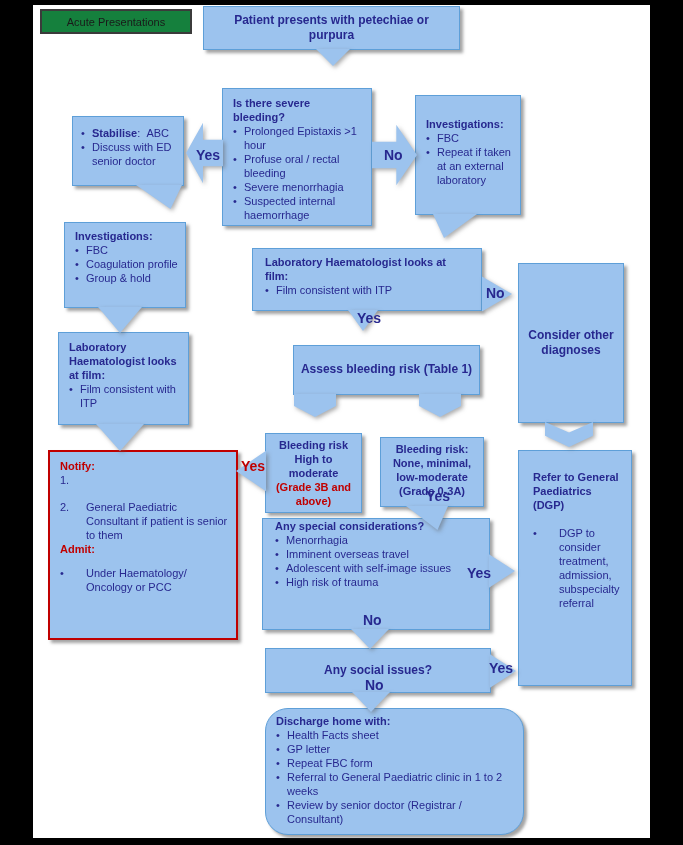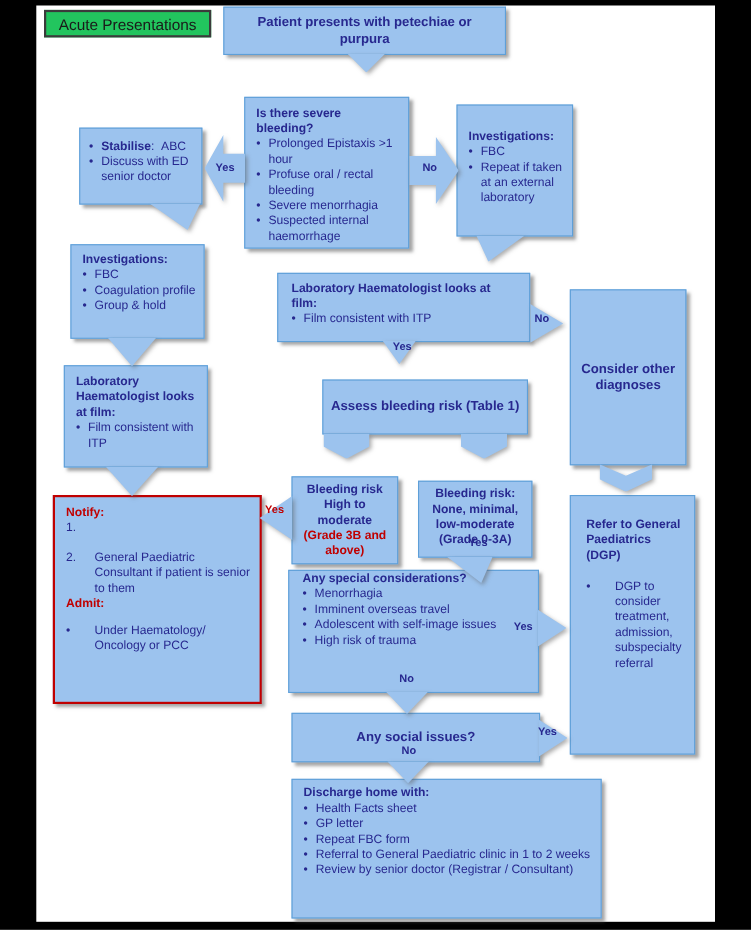--- a/index.html
+++ b/index.html
@@ -19,36 +19,36 @@
   .fs12{font-size:12px;}
   .t{font-weight:bold;}
   .u{text-decoration:underline;}
   .red{color:var(--alert);}
   .bullet{display:flex;}
   .bullet::before{content:"\2022";flex:0 0 11px;}
   .bullet.wgap::before{flex:0 0 26px;}
   .bt{flex:1;}
   .numitem{display:flex;}
   .num{flex:0 0 26px;}
-  .lbl{position:absolute;font-weight:bold;font-size:10px;color:var(--text);z-index:6;line-height:1;}
+  .lbl{position:absolute;font-weight:bold;font-size:14px;color:var(--text);z-index:6;line-height:1;}
   .lbl.red{color:var(--alert);}
   .shape{position:absolute;z-index:3;filter:drop-shadow(2px 2px 2px rgba(90,90,90,0.5));}
   .shape i{display:block;width:100%;height:100%;background:var(--node-fill);font-style:normal;}
   .clip-down{clip-path:polygon(0 0,100% 0,50% 100%);}
   .clip-down-l{clip-path:polygon(0 0,100% 0,25% 100%);}
   .clip-down-r{clip-path:polygon(0 0,100% 0,75% 100%);}
   .clip-stub{clip-path:polygon(0 0,100% 0,100% 52%,50% 100%,0 52%);}
   .clip-head-r{clip-path:polygon(0 6%,100% 50%,0 94%);}
   .clip-head-l{clip-path:polygon(100% 6%,0 50%,100% 94%);}
   .clip-arrow-l{clip-path:polygon(100% 30%,46% 30%,46% 4%,0 50%,46% 96%,46% 70%,100% 70%);}
   .clip-arrow-r{clip-path:polygon(0 30%,54% 30%,54% 4%,100% 50%,54% 96%,54% 70%,0 70%);}
   .clip-chevron{clip-path:polygon(0 0,50% 42%,100% 0,100% 55%,50% 100%,0 55%);}
-  .acute{position:absolute;left:40px;top:9px;width:152px;height:25px;background:#22c55e;
+  .acute{position:absolute;left:40px;top:9px;width:152px;height:25px;background:#15803d;
          border:2px solid #3b3b3b;display:flex;align-items:center;justify-content:center;
-         color:#1a1a1a;font-size:14px;z-index:2;box-sizing:border-box;}
+         color:#1a1a1a;font-size:11px;z-index:2;box-sizing:border-box;}
   .mt13{margin-top:13px;}
   .mt10{margin-top:10px;}
 </style>
 </head>
 <body>
 
 <div class="page">
   <div class="canvas"></div>
 
   <div class="acute">
@@ -243,21 +243,21 @@
   </div>
   <div class="shape" style="left:490px;top:652px;width:26px;height:38px;">
       <i class="clip-head-r"></i>
     </div>
   <div class="lbl" style="left:489px;top:661px;">Yes</div>
   <div class="shape" style="left:352px;top:692px;width:38px;height:20px;">
       <i class="clip-down"></i>
     </div>
   <div class="lbl" style="left:365px;top:678px;">No</div>
 
-  <div class="node" style="left:265px;top:708px;width:282px;height:127px;padding:6px 6px 6px 10px;">
+  <div class="node" style="left:265px;top:708px;width:259px;height:127px;padding:6px 6px 6px 10px;border-radius:23px;">
     <div class="t">Discharge home with:</div>
     <div class="bullet">
         <span class="bt">Health Facts sheet</span>
       </div>
     <div class="bullet">
         <span class="bt">GP letter</span>
       </div>
     <div class="bullet">
         <span class="bt">Repeat FBC form</span>
       </div>

